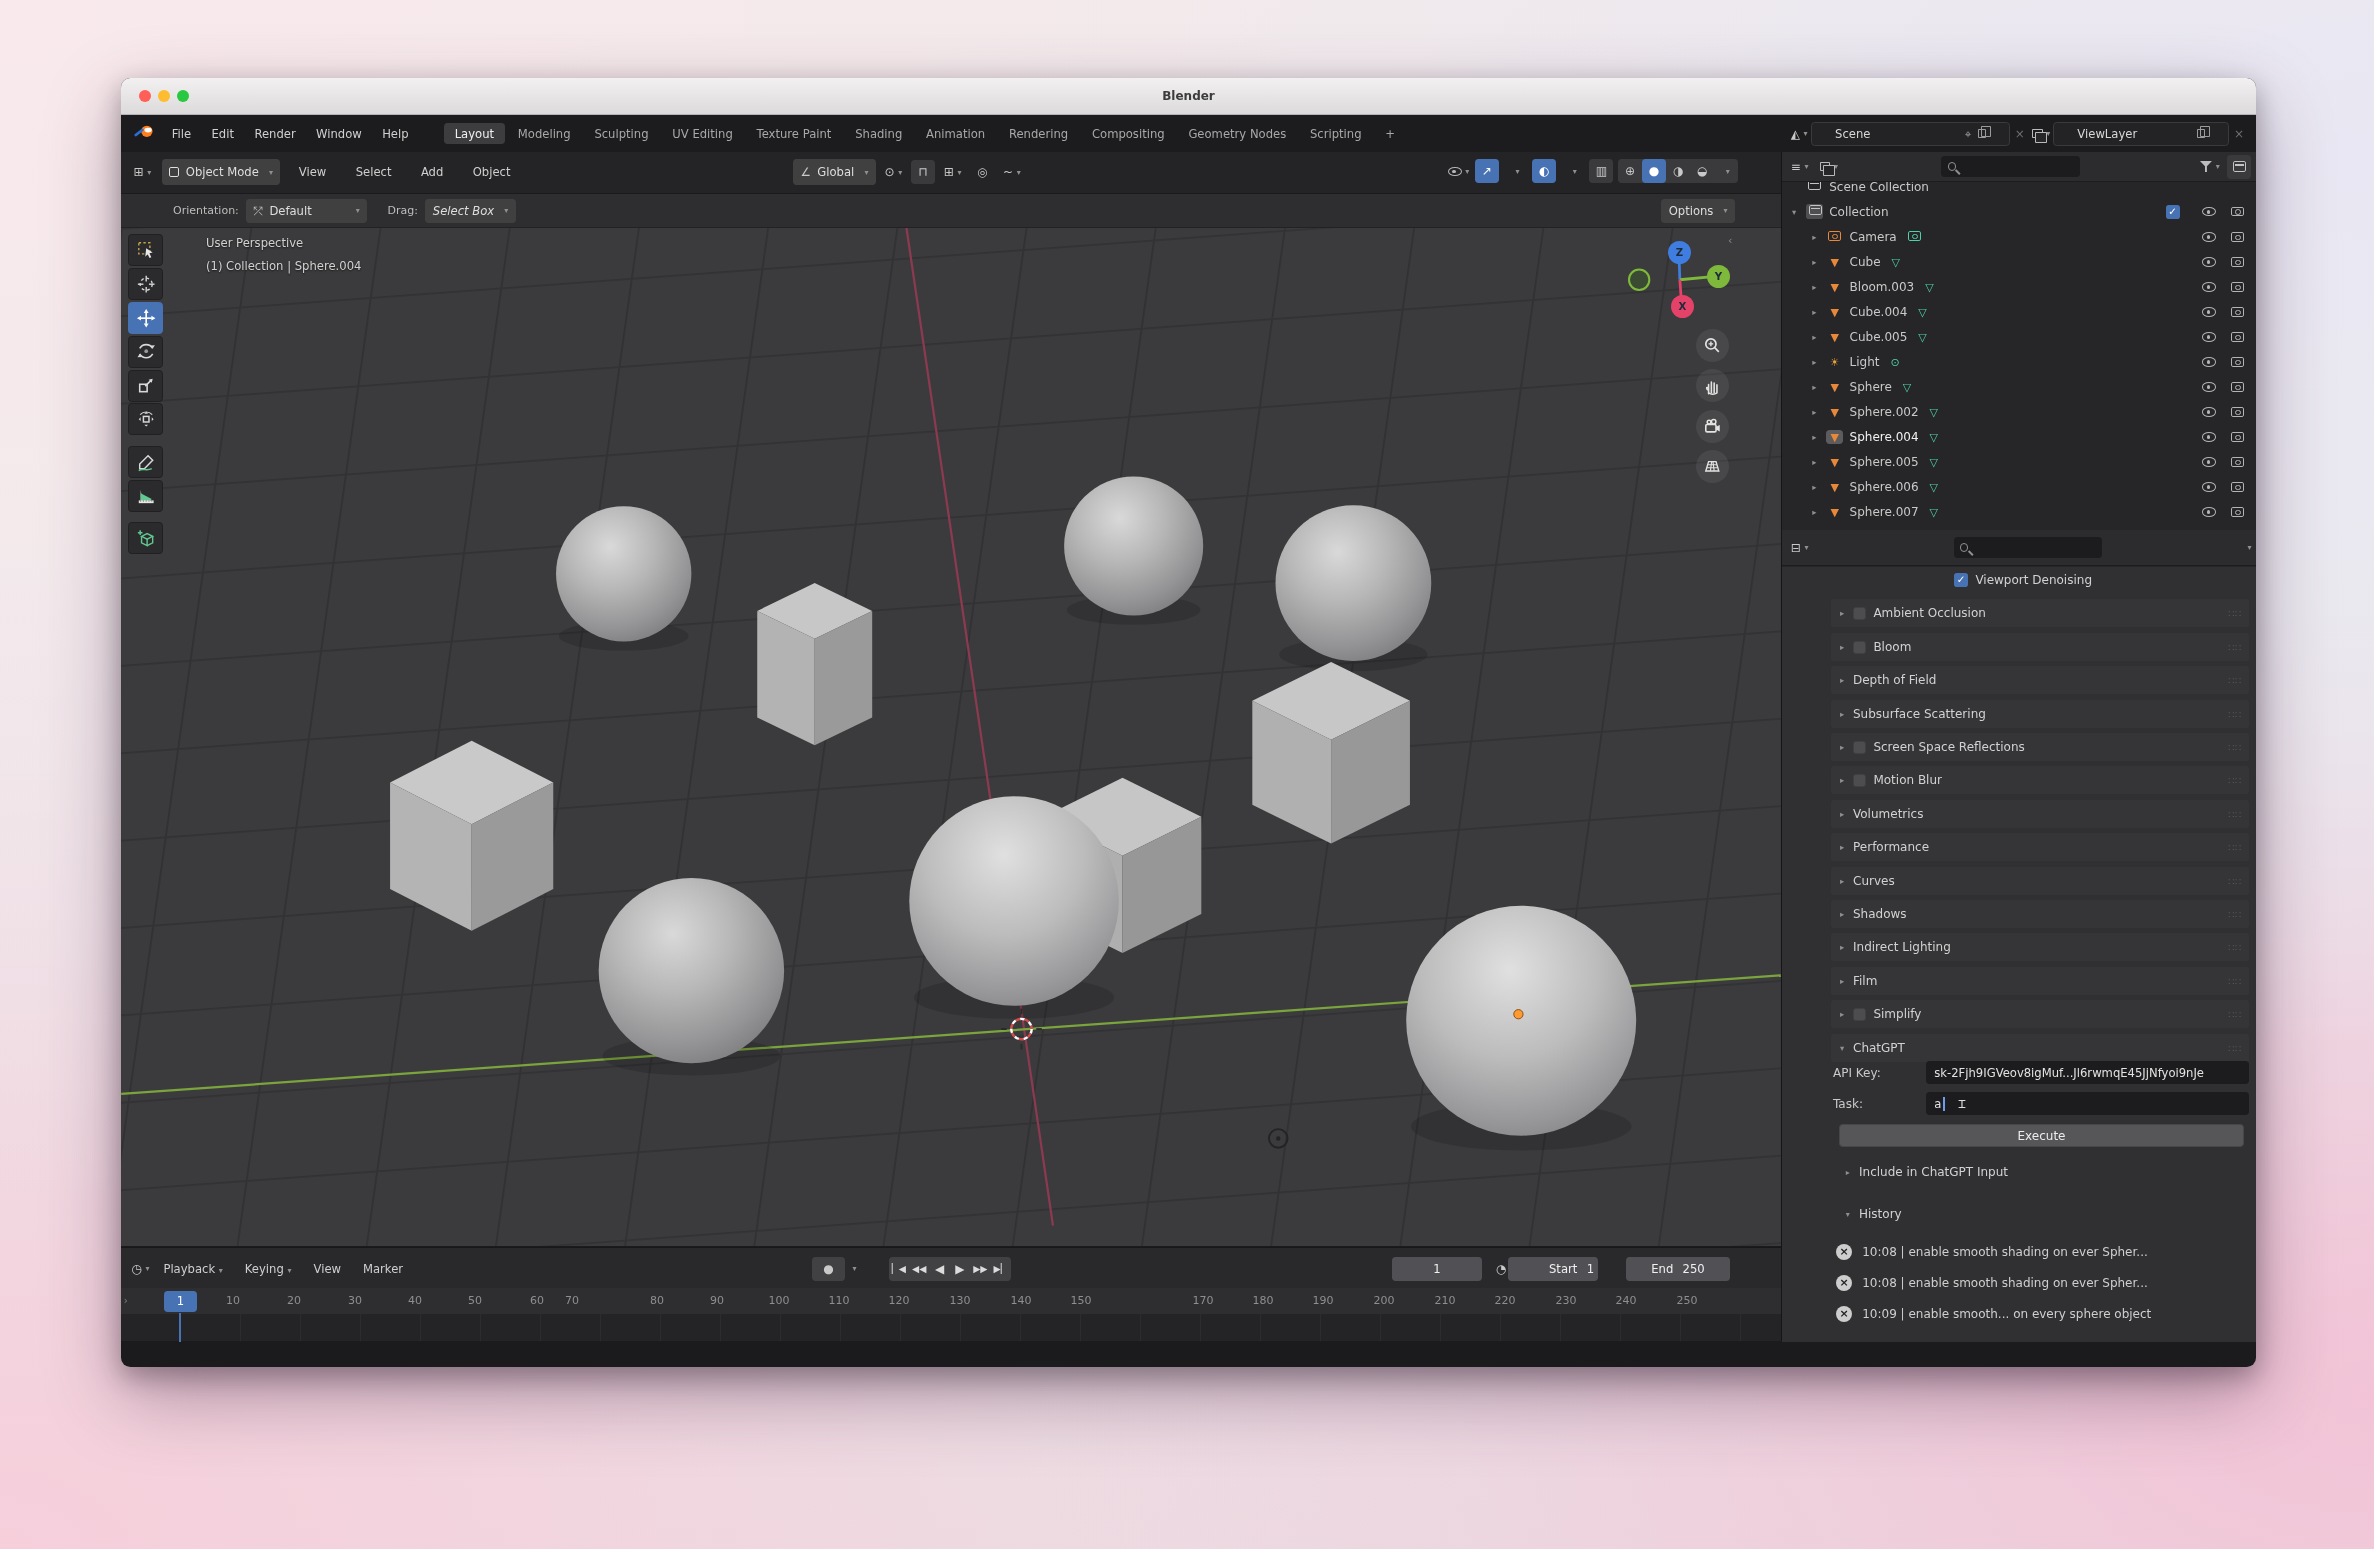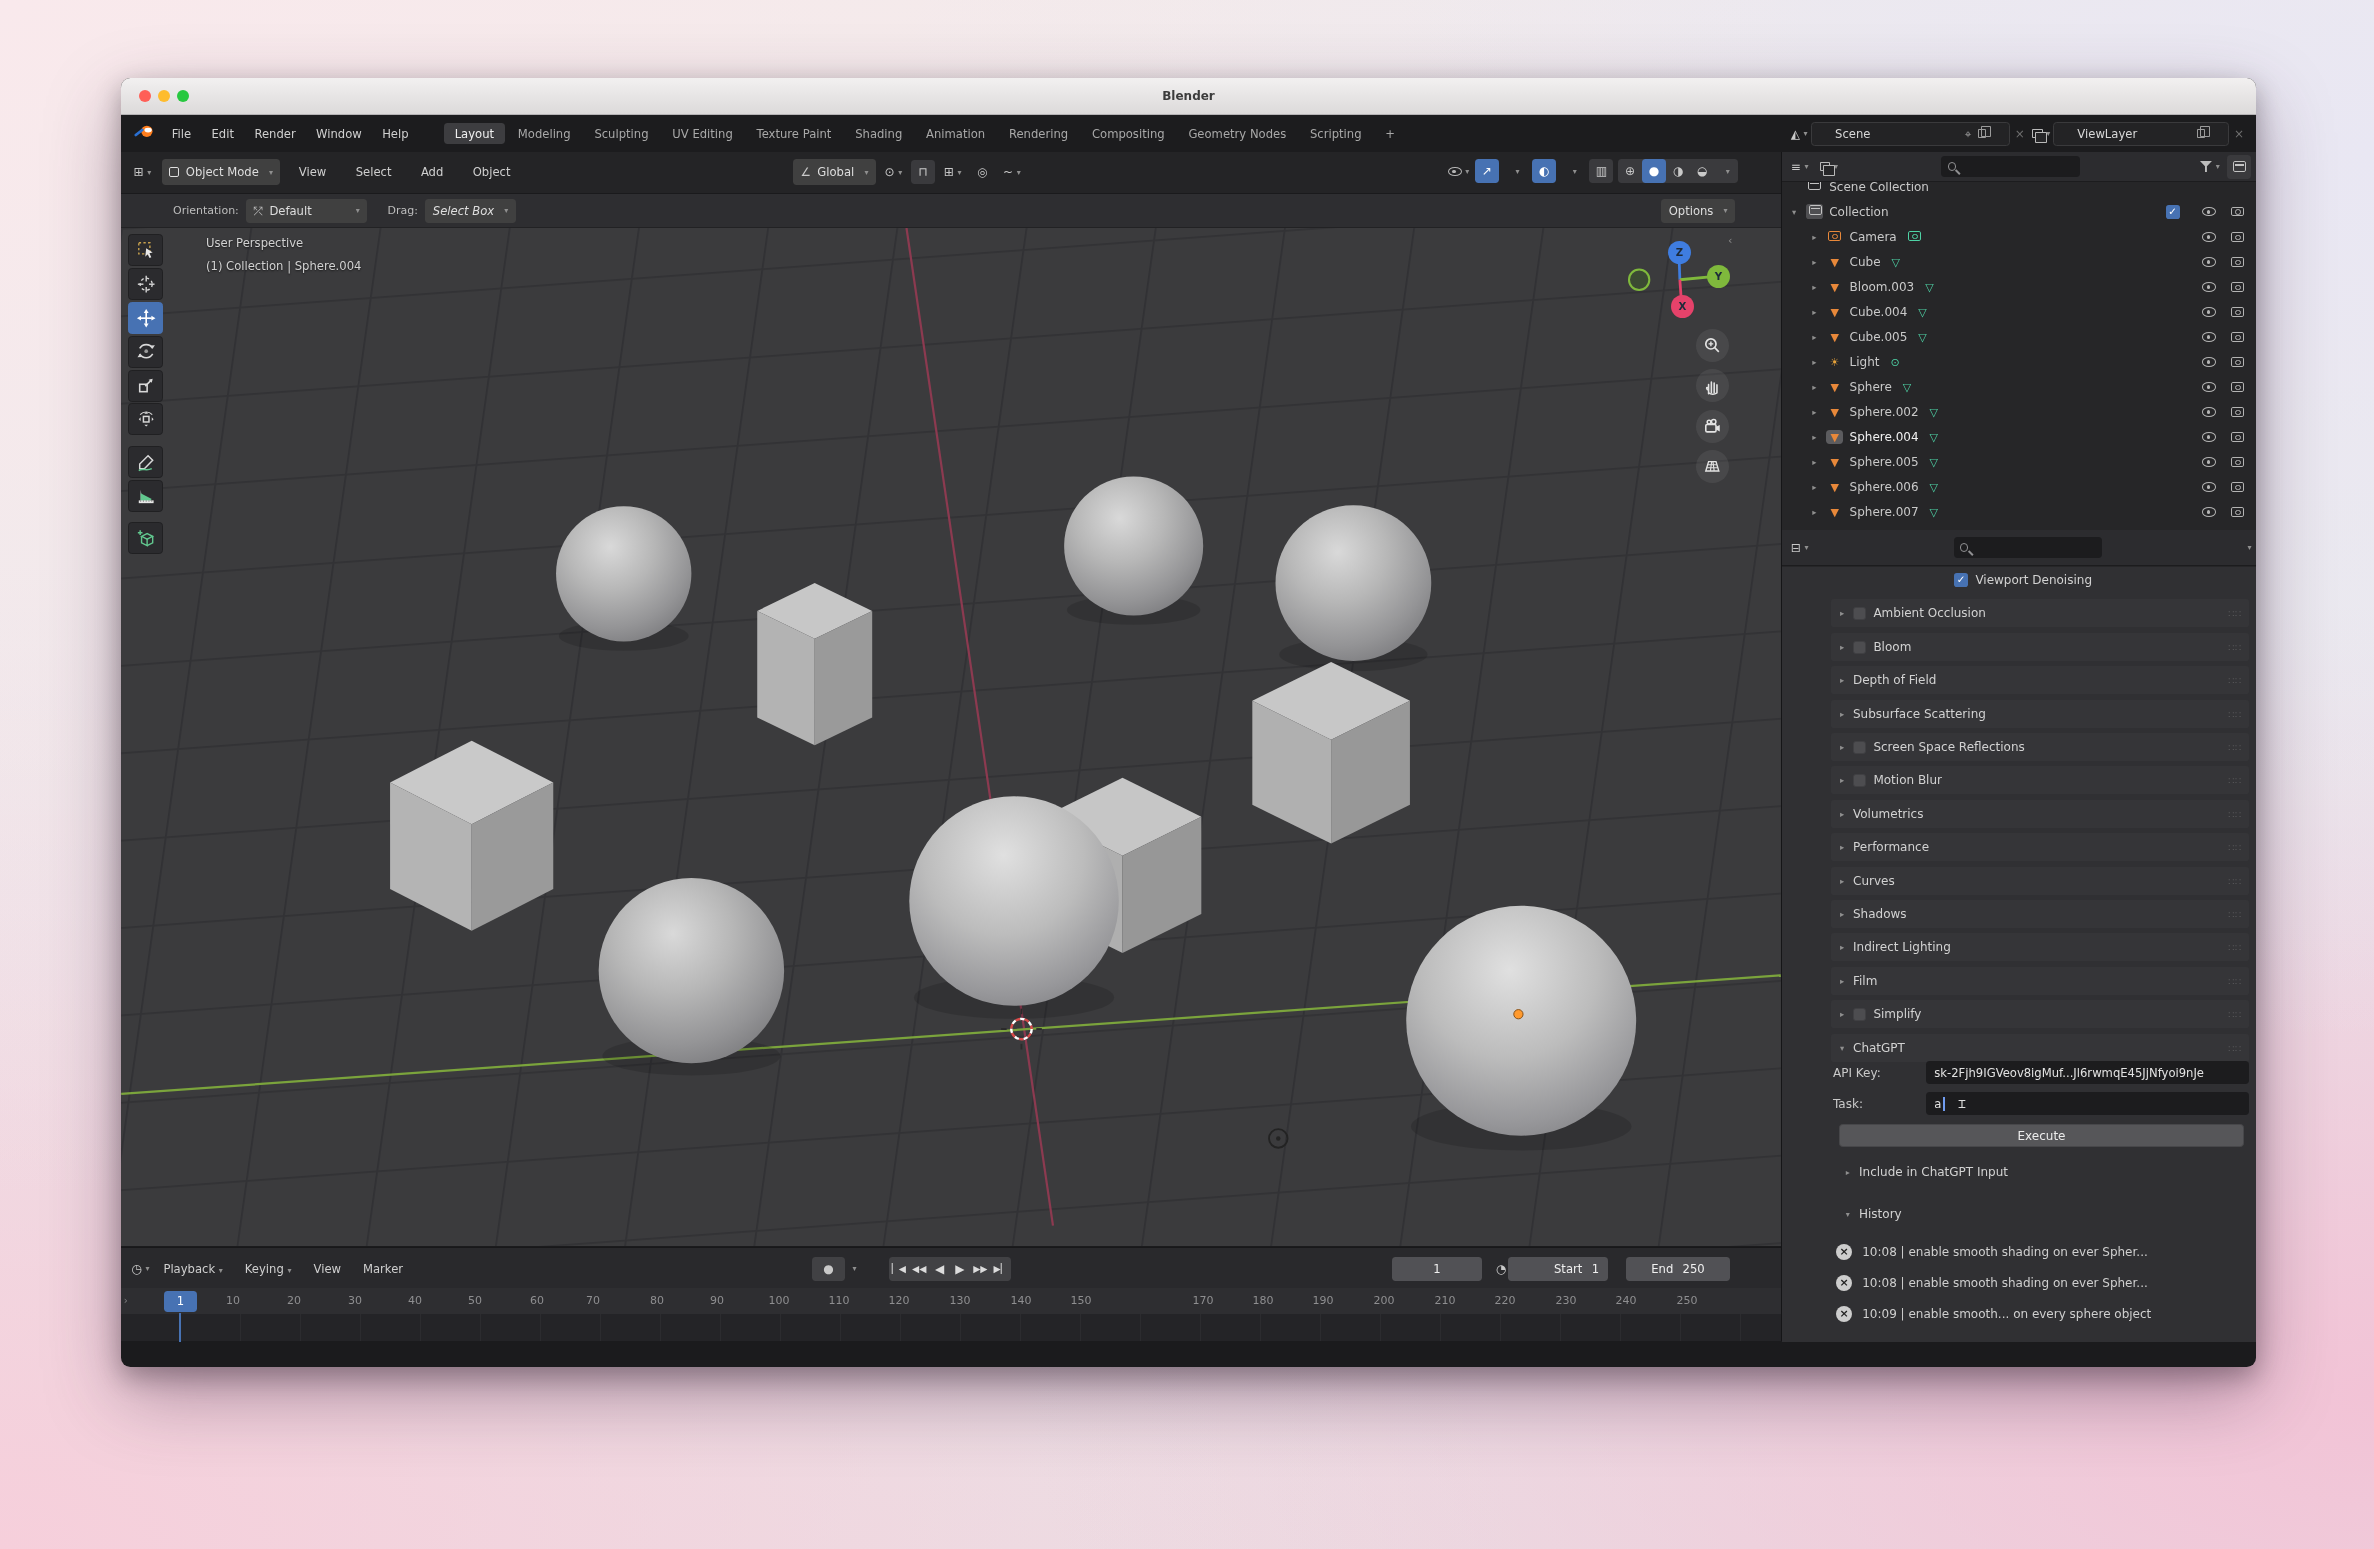--- a/index.html
+++ b/index.html
@@ -847,38 +847,38 @@
       <span class="tr-btn" style="font-size:12px;">◀</span>
       <span class="tr-btn" style="font-size:12px;">▶</span>
       <span class="tr-btn">▶▶</span>
       <span class="tr-btn">▶▏</span>
     </span>
 
     <span class="nfield" style="position:absolute; left:1271px; width:90px;">
         <span>1</span>
       </span>
     <span class="icon-btn" style="position:absolute; left:1368px;">◔</span>
-    <span class="nfield" style="position:absolute; left:1387px; width:100px;padding-left:48px;">
+    <span class="nfield" style="position:absolute; left:1387px; width:90px;padding-left:48px;">
       <span>Start</span>
         <span>1</span>
     </span>
     <span class="nfield" style="position:absolute; left:1505px; width:104px;">
       <span>End</span>
         <span>250</span>
     </span>
   </div>
 
   <div class="abs ruler">
     <span class="rl" style="left:112px;">10</span>
     <span class="rl" style="left:173px;">20</span>
     <span class="rl" style="left:234px;">30</span>
     <span class="rl" style="left:294px;">40</span>
     <span class="rl" style="left:354px;">50</span>
     <span class="rl" style="left:416px;">60</span>
-    <span class="rl" style="left:472px;">70</span>
+    <span class="rl" style="left:451px;">70</span>
     <span class="rl" style="left:536px;">80</span>
     <span class="rl" style="left:596px;">90</span>
     <span class="rl" style="left:658px;">100</span>
     <span class="rl" style="left:718px;">110</span>
     <span class="rl" style="left:778px;">120</span>
     <span class="rl" style="left:839px;">130</span>
     <span class="rl" style="left:900px;">140</span>
     <span class="rl" style="left:960px;">150</span>
     <span class="rl" style="left:983px;margin-top:36px;">160</span>
     <span class="rl" style="left:1082px;">170</span>

